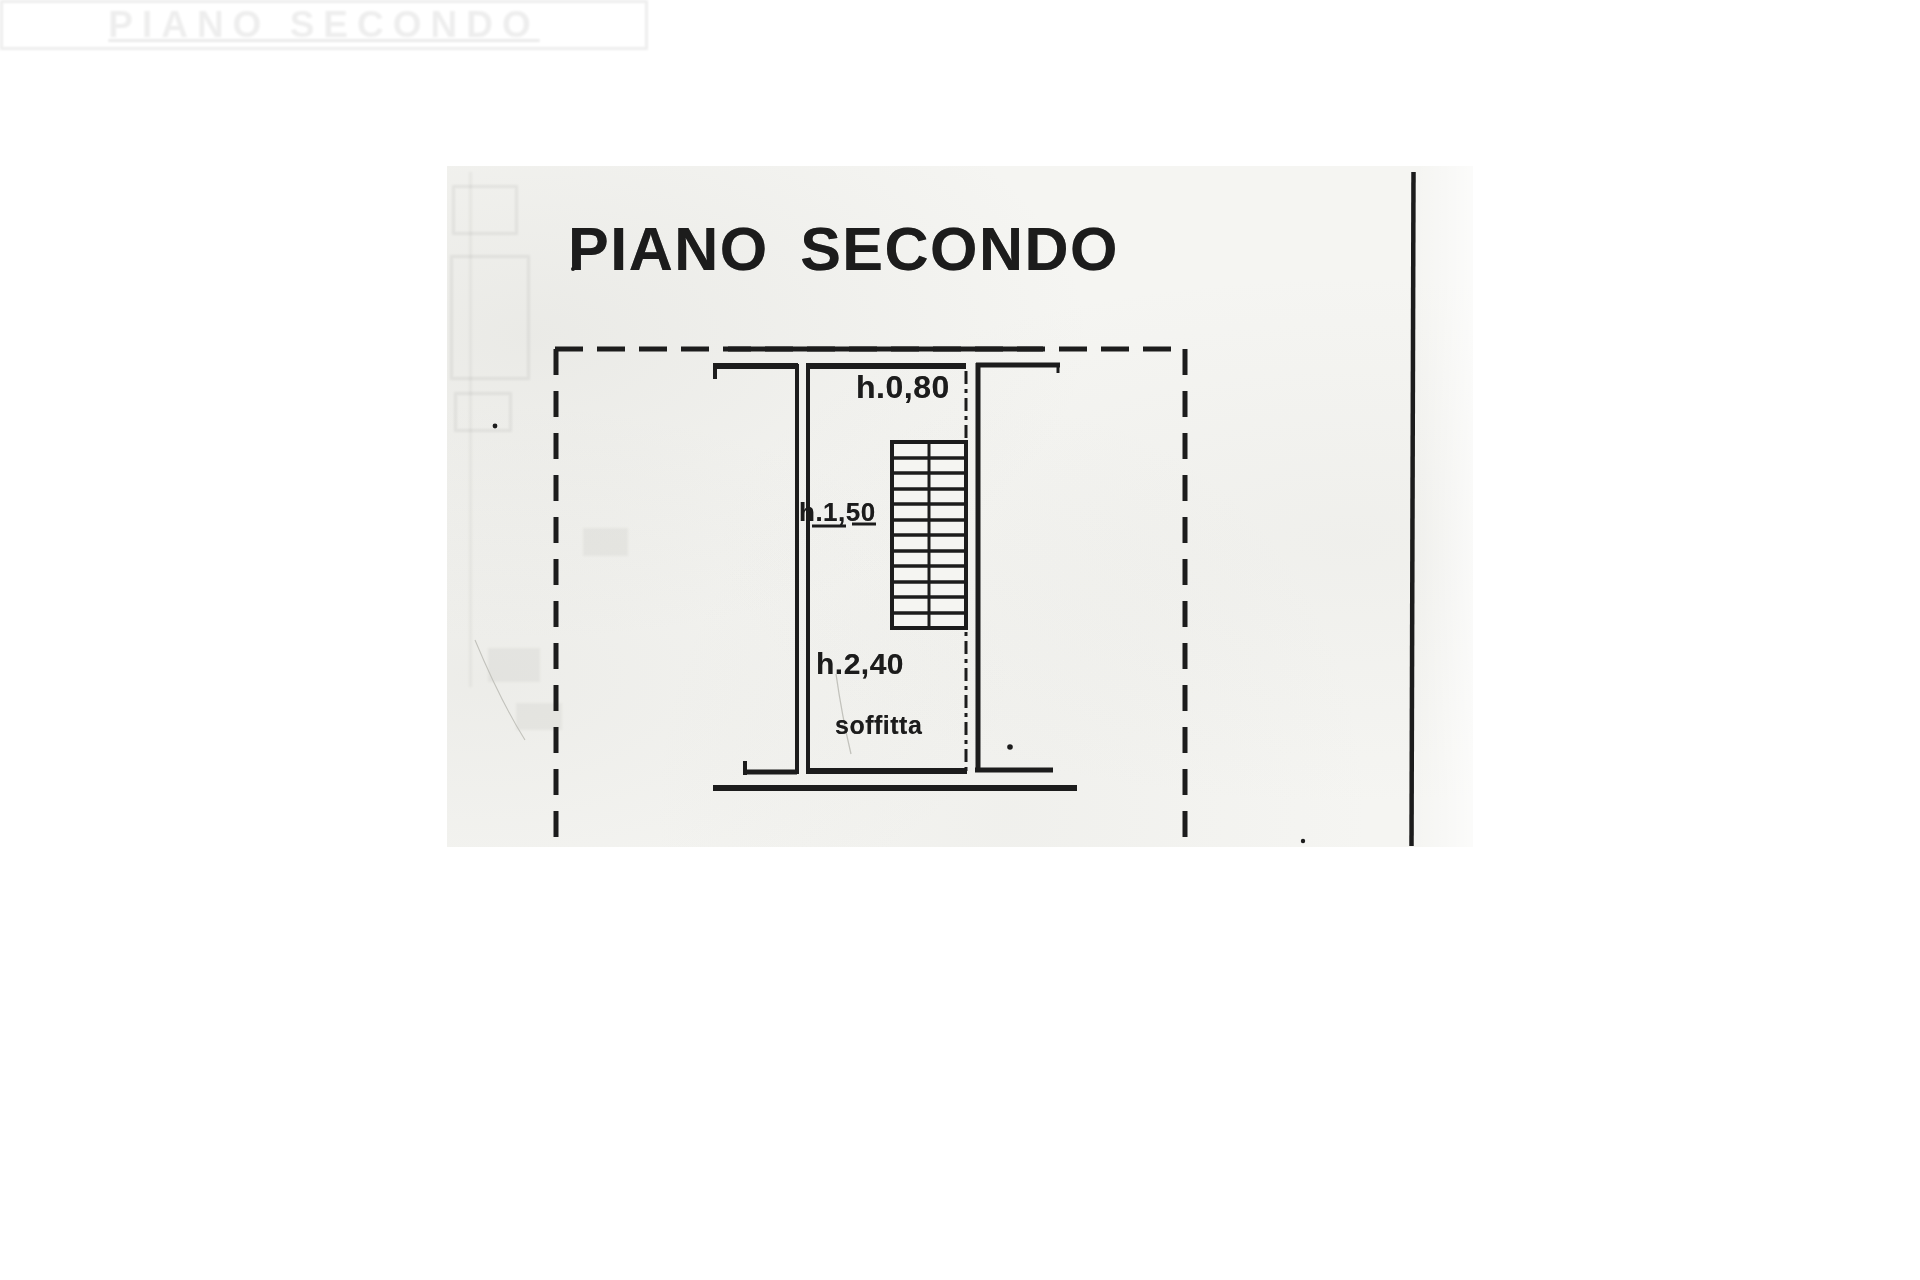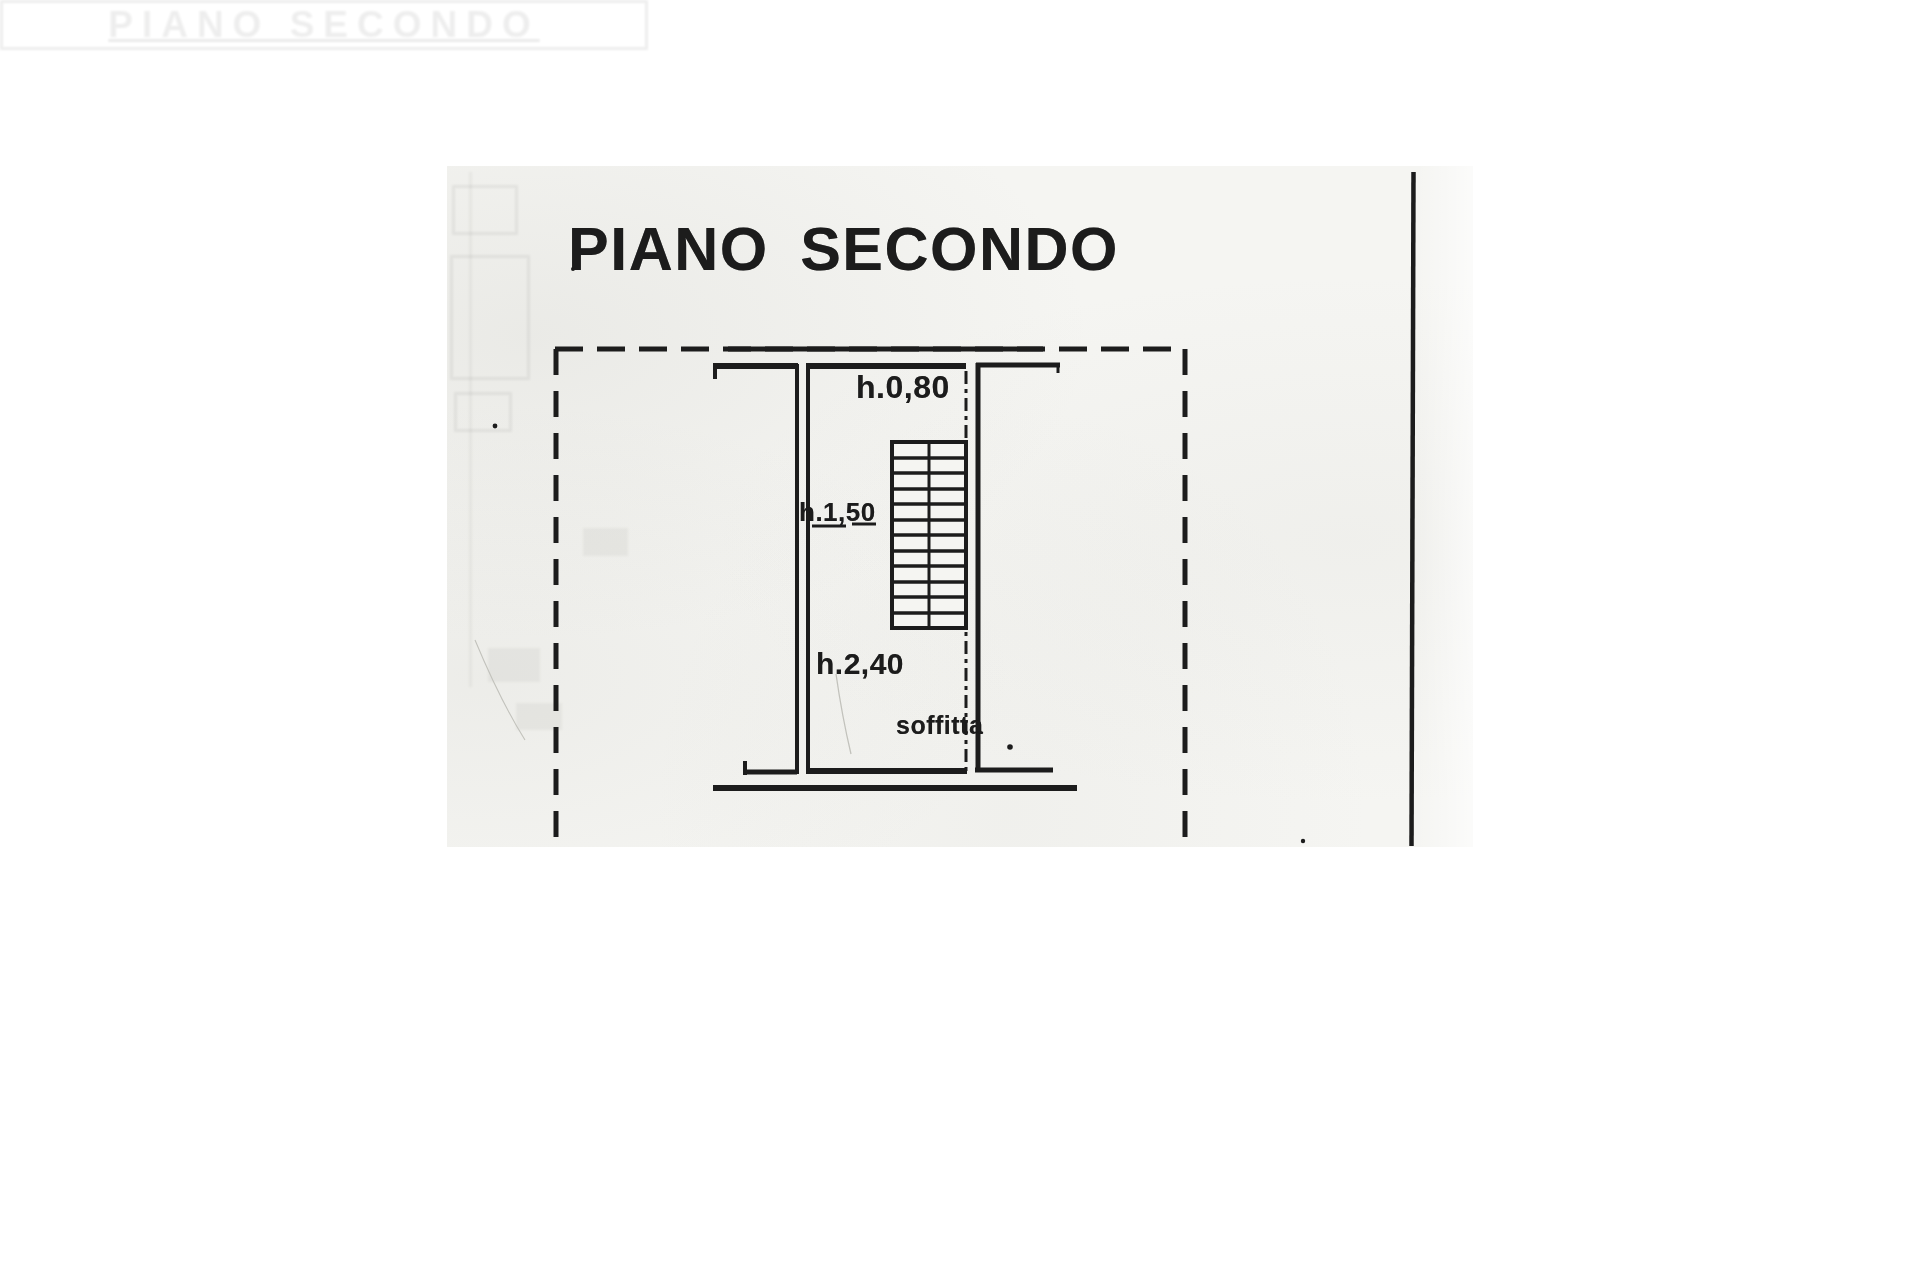--- a/index.html
+++ b/index.html
@@ -29,21 +29,21 @@
   
   .plan-label {
     position:absolute; color: var(--ink, #1c1c1c); font-weight:bold;
     white-space:nowrap; filter: blur(0.3px);
     text-shadow: 0 0 0.6px rgba(20,20,20,0.55);
   }
   #title   { left:568px; top:214px; font-size:61px; letter-spacing:1.5px; word-spacing:13px; }
   #h-top   { left:856px; top:369px; font-size:32px; letter-spacing:0.5px; }
   #h-mid   { left:799px; top:497px; font-size:26px; letter-spacing:0.5px; }
   #h-bot   { left:816px; top:647px; font-size:30px; letter-spacing:0.5px; }
-  #room    { left:896px; top:711px; font-size:25px; letter-spacing:0.5px; }
+  #room    { left:835px; top:711px; font-size:25px; letter-spacing:0.5px; }
 
   
   .ghost { position:absolute; opacity:0.07; filter: blur(1px); }
   .ghost-box { border:3px solid #3a3a38; }
   .ghost-fill { background:#6a6a64; }
   #ghost-title {
     left:628px; top:364px; width:648px; height:50px;
     display:flex; align-items:center; justify-content:center;
     border:3px solid #2e2e2c; color:#2e2e2c;
     font-size:37px; font-weight:bold; letter-spacing:9px; white-space:nowrap;

